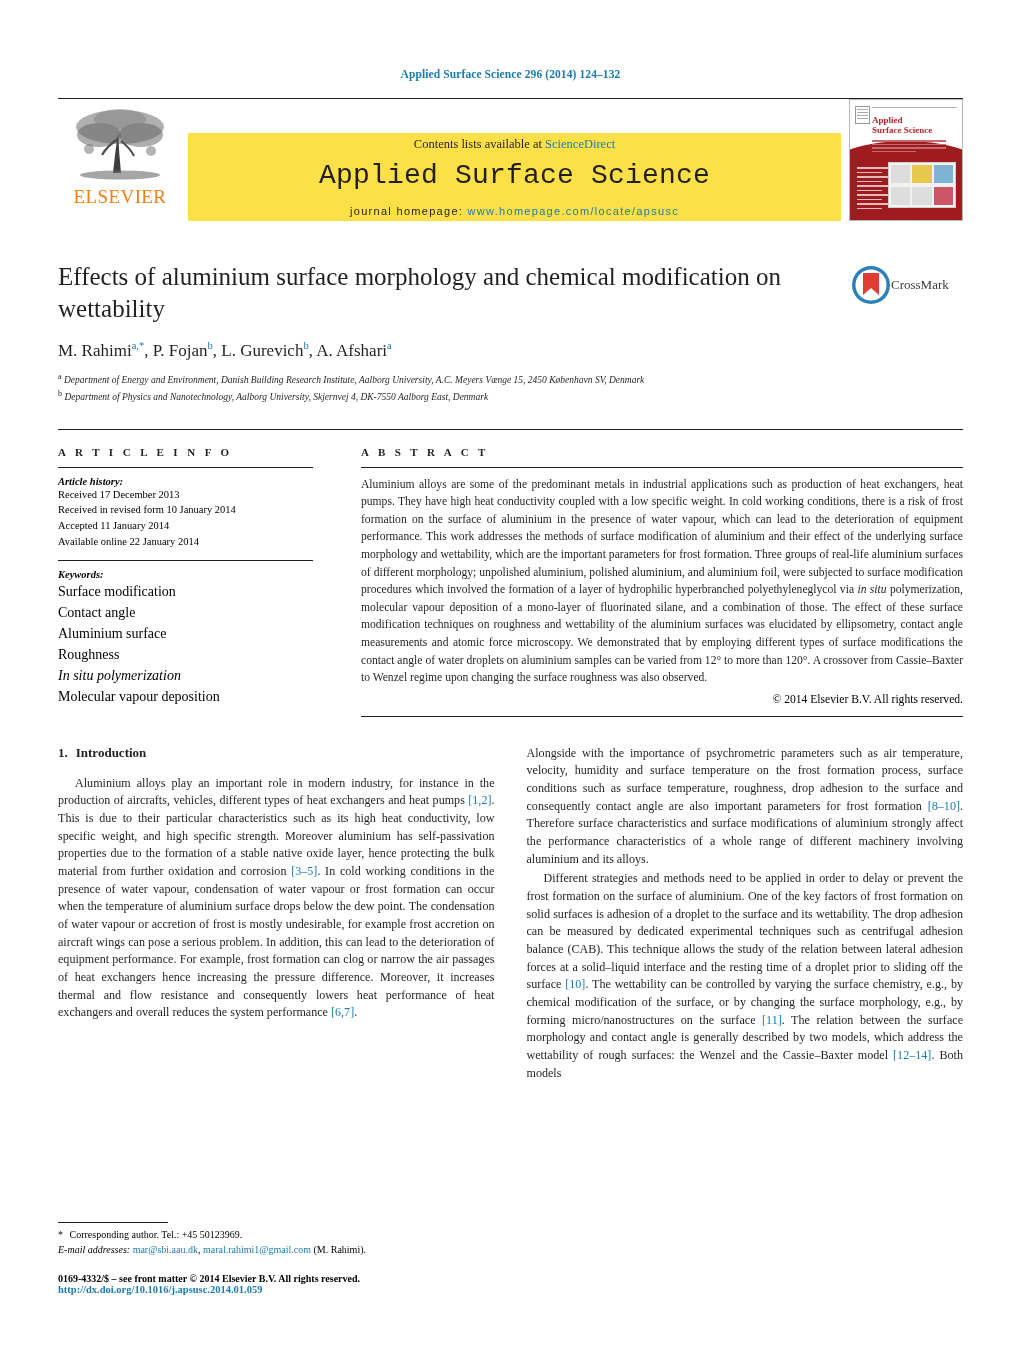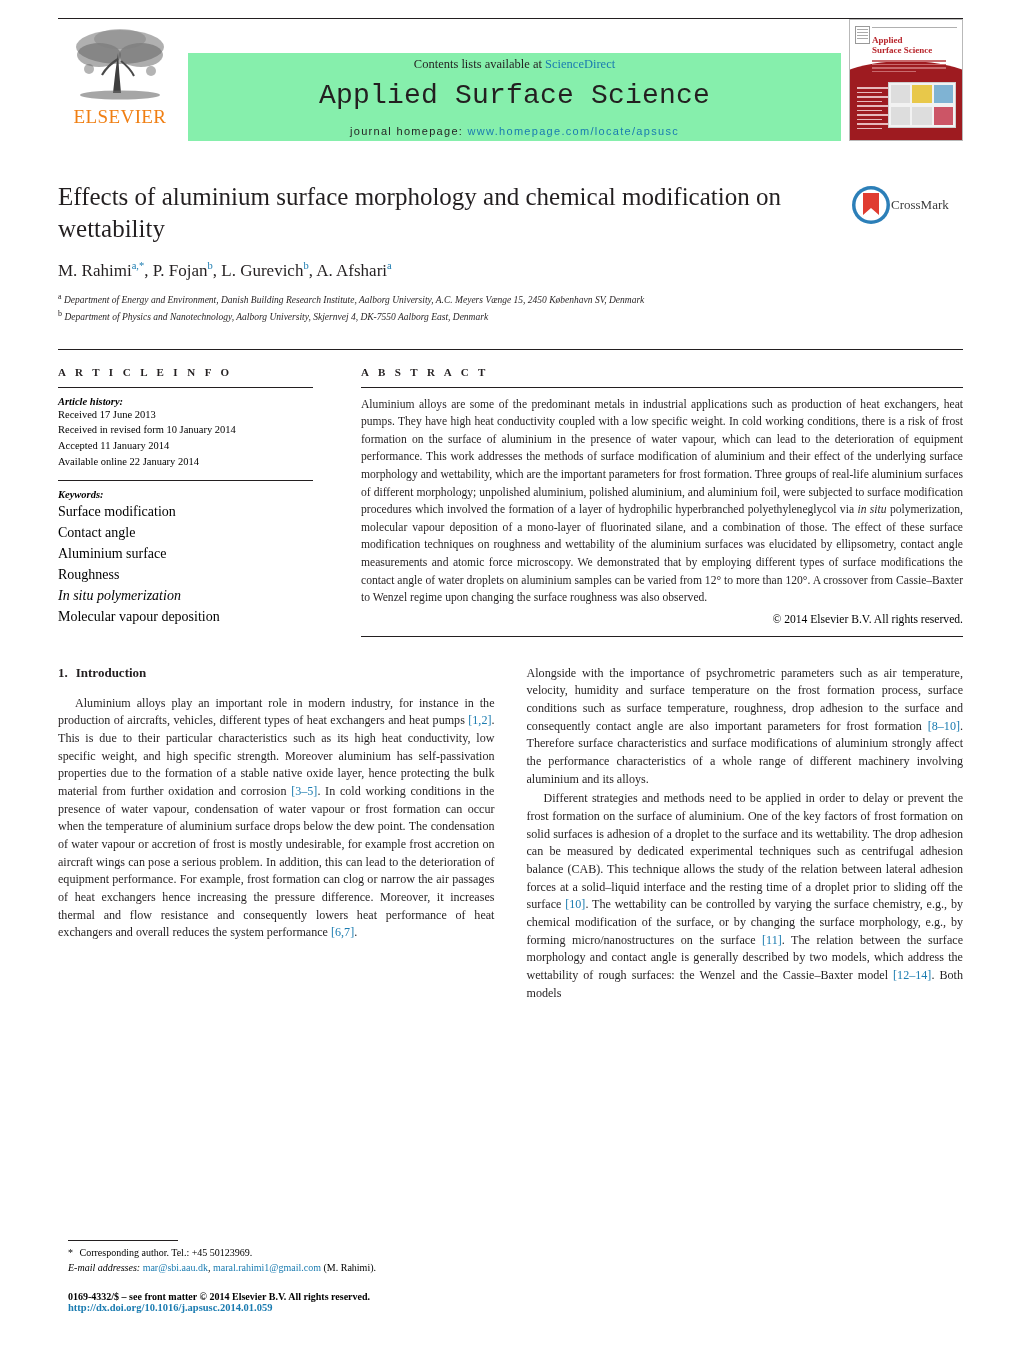--- a/index.html
+++ b/index.html
@@ -54,21 +54,21 @@
   .tree-svg { display:block; }
   .elsevier-word {
     font-family: "Liberation Serif", serif;
     color: #f07f13;
     font-size: 19px;
     letter-spacing: .4px;
     margin-top: -1px;
   }
   .masthead-center {
     flex: 1 1 auto;
-    background: #86efac;
+    background: #fde047;
     display: flex;
     flex-direction: column;
     align-items: center;
     justify-content: center;
     margin-left: 6px;
     margin-right: 8px;
     margin-top: 34px;
   }
   .contents-line {
     font-size: 12.5px;
@@ -262,38 +262,39 @@
   }
   .para.cont { text-indent: 0; }
   a.cite, .cite {
     color: #1a7bb0;
     text-decoration: none;
   }
 
   
   .footnote-zone {
     position: absolute;
-    left: 68px;
+    left: 58px;
     bottom: 56px;
     width: 430px;
   }
   .fn-rule { border-top: .9px solid #231f20; width: 110px; margin-bottom: 5px; }
   .fn-line { font-size: 10px; line-height: 1.45; }
   .fn-line .star { margin-right: 4px; }
   .fn-em { font-style: italic; }
   .fn-link { color: #1a7bb0; }
   .issn-block { margin-top: 16px; }
   .issn-line { font-size: 10px; font-weight: bold; }
   .doi-line { font-size: 10.5px; color: #1a7bb0; font-weight: bold; }
 </style>
 </head>
 <body>
 
 <div class="page">
 
+  <div class="running-head">Applied Surface Science 296 (2014) 124–132</div>
 
   <div class="masthead">
 
     <div class="elsevier-logo">
       <svg class="tree-svg" width="98" height="82" viewBox="0 0 98 82">
         <g fill="#4a4a4a">
           <ellipse cx="49" cy="22" rx="44" ry="17" fill="#6f6f6f" opacity=".55"></ellipse>
           <ellipse cx="28" cy="30" rx="22" ry="12" fill="#5c5c5c" opacity=".5"></ellipse>
           <ellipse cx="70" cy="30" rx="22" ry="12" fill="#5c5c5c" opacity=".5"></ellipse>
           <ellipse cx="49" cy="14" rx="26" ry="10" fill="#808080" opacity=".5"></ellipse>
@@ -386,21 +387,21 @@
       <span class="cm-word">CrossMark</span>
     </div>
   </div>
 
   <div class="info-abstract">
 
     <div class="col-info">
       <div class="sec-head">A R T I C L E   I N F O</div>
       <div class="rule"></div>
       <div class="hist-label">Article history:</div>
-      <div class="info-line">Received 17 June 2013</div>
+      <div class="info-line">Received 17 December 2013</div>
       <div class="info-line">Received in revised form 10 January 2014</div>
       <div class="info-line">Accepted 11 January 2014</div>
       <div class="info-line">Available online 22 January 2014</div>
       <div class="rule-thin"></div>
       <div class="kw-label">Keywords:</div>
       <div class="kw-item">Surface modification</div>
       <div class="kw-item">Contact angle</div>
       <div class="kw-item">Aluminium surface</div>
       <div class="kw-item">Roughness</div>
       <div class="kw-item"><i>In situ polymerization</i></div>

